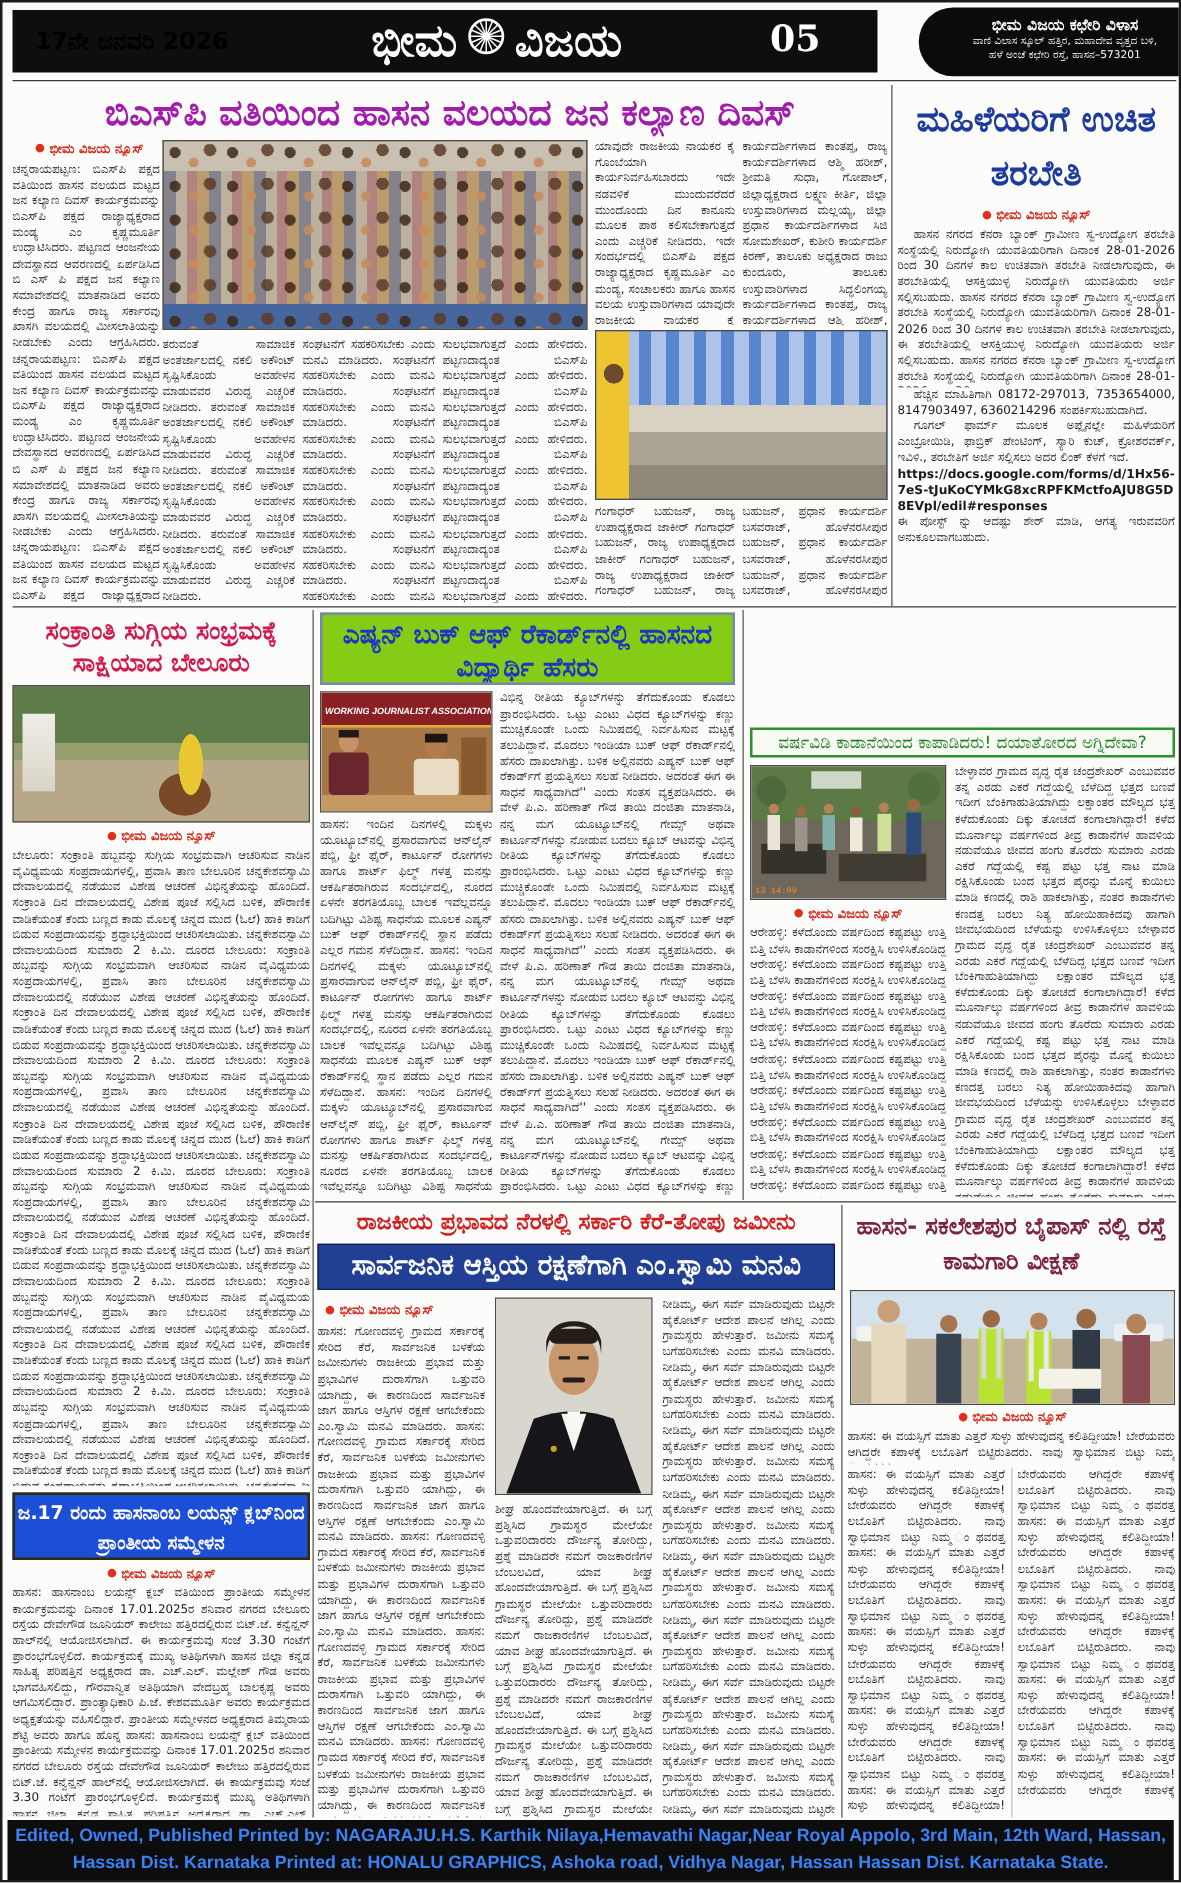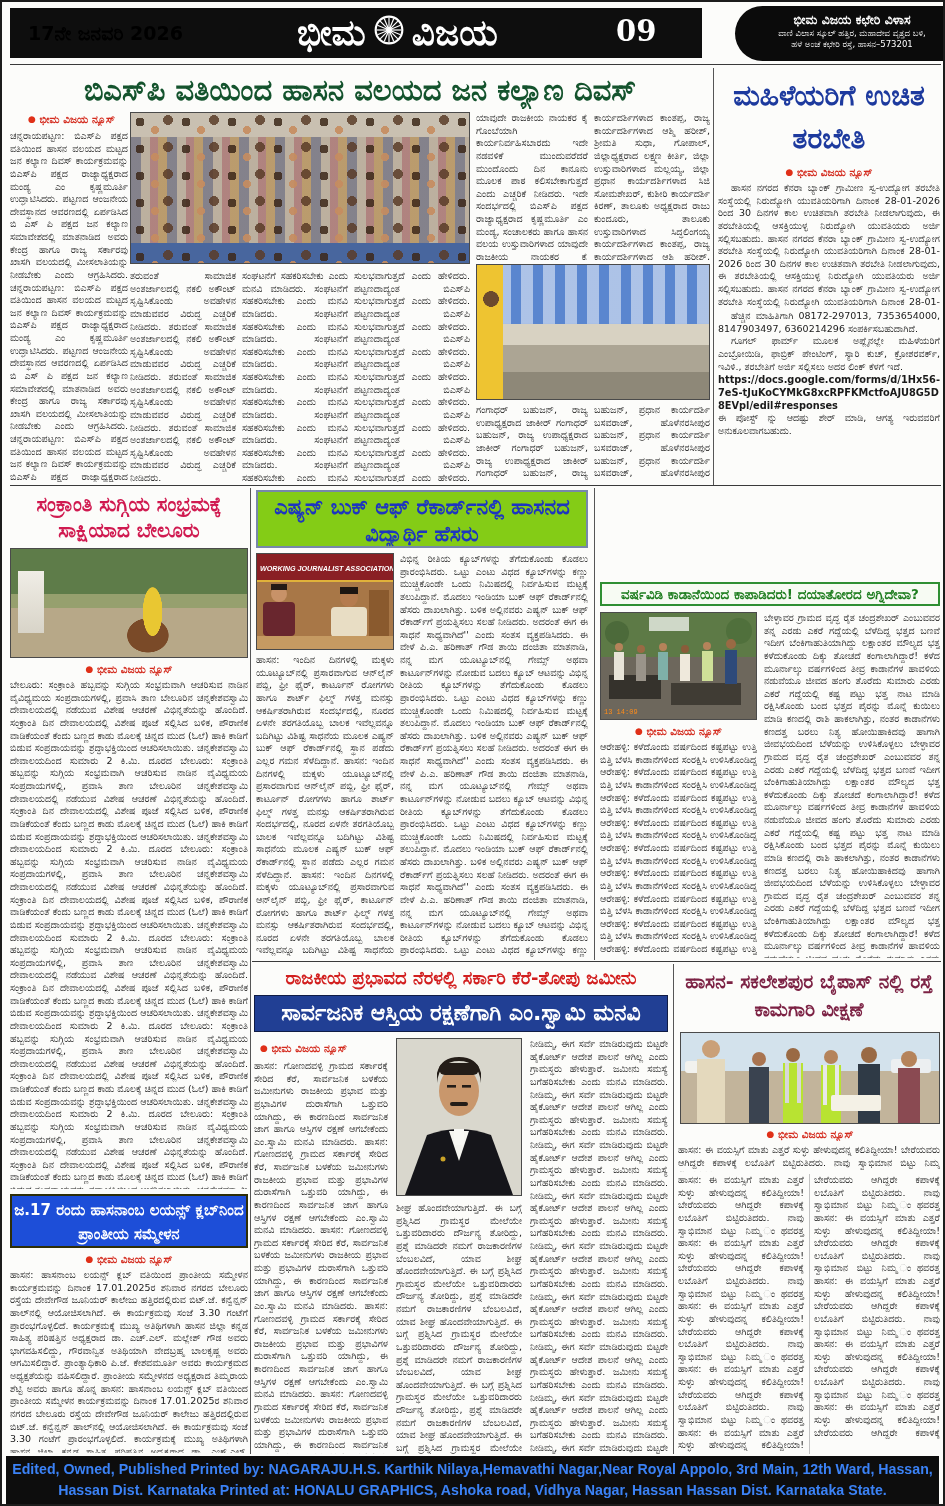--- a/index.html
+++ b/index.html
@@ -23,27 +23,27 @@
   .masthead{position:absolute;left:295px;top:7px;width:330px;height:48px;display:flex;align-items:center;
             justify-content:flex-start;gap:7px;color:#fff;font-weight:bold;font-size:36px;}
   .pagenum{position:absolute;left:614px;top:12px;color:#fff;font-weight:bold;font-size:29px;
            font-family:"DejaVu Serif",serif;}
   .office-pill{position:absolute;left:733px;top:4px;width:234px;height:55px;background:#0b0b0b;
                border-radius:28px;color:#fff;text-align:center;box-sizing:border-box;padding-top:6px;}
   .office-pill .t{font-size:12.5px;font-weight:bold;line-height:16px;}
   .office-pill .a{font-size:8.5px;line-height:11px;}
 
   
-  .hl-red{color:#14532d;}
+  .hl-red{color:#a21caf;}
   .hl-blue{color:#1d3a9e;}
   .hl-pink{color:#d01a50;}
   .hl-brown{color:#8a4a12;}
   .hl-maroon{color:#7c2244;text-align:center;}
   .box-blue{border:2px solid #7788aa;background:#84cc16;}
-  .subhead-green{border:2px solid #2f8f33;background:#f7fbf3;color:#1e7d1f;font-weight:bold;text-align:center;}
+  .subhead-green{border:2px solid #2f8f33;background:#f7fbf3;color:#1e7d1f;font-weight:normal;text-align:center;}
   .bar-blue{background:#213f94;border:1.5px solid #101c45;color:#fff;}
   .box-olive{background:#1d4ed8;border:2px solid #2e2e06;color:#fff;}
 
   .twocol{column-count:2;column-gap:10px;column-rule:1px solid #c2c2c2;}
 
   
   .ph-crowd{background-color:#a3937e;
     background-image:
       radial-gradient(circle 4.5px at 9px 9px, rgba(60,40,25,.85) 98%, rgba(0,0,0,0) 100%),
       radial-gradient(circle 4px at 24px 17px, rgba(198,140,95,.9) 98%, rgba(0,0,0,0) 100%),
@@ -95,21 +95,21 @@
           <line x1="12" y1="2.6" x2="12" y2="21.4" transform="rotate(90 12 12)"></line>
           <line x1="12" y1="2.6" x2="12" y2="21.4" transform="rotate(112.5 12 12)"></line>
           <line x1="12" y1="2.6" x2="12" y2="21.4" transform="rotate(135 12 12)"></line>
           <line x1="12" y1="2.6" x2="12" y2="21.4" transform="rotate(157.5 12 12)"></line>
         </g>
         <circle cx="12" cy="12" r="2.2" fill="#fff"></circle>
       </svg>
     </span>
     <span>ವಿಜಯ</span>
   </div>
-  <div class="pagenum">09</div>
+  <div class="pagenum">05</div>
   <div class="office-pill">
     <div class="t">ಭೀಮ ವಿಜಯ ಕಛೇರಿ ವಿಳಾಸ</div>
     <div class="a">ವಾಣಿ ವಿಲಾಸ ಸ್ಕೂಲ್ ಹತ್ತಿರ, ಮಹಾದೇವ ವೃತ್ತದ ಬಳಿ,</div>
     <div class="a">ಹಳೆ ಅಂಚೆ ಕಛೇರಿ ರಸ್ತೆ, ಹಾಸನ–573201</div>
   </div>
   <div class="hrule" style="left:8px;top:62px;width:931px;"></div>
 
   <div class="headline hl-red" style="left:8px;top:69px;width:700px;height:38px;font-size:29px;line-height:38px;">ಬಿಎಸ್‌ಪಿ ವತಿಯಿಂದ ಹಾಸನ ವಲಯದ ಜನ ಕಲ್ಯಾಣ ದಿವಸ್</div>
   <div class="byline" style="left:26px;top:111px;">
     <span class="dot">●</span>

